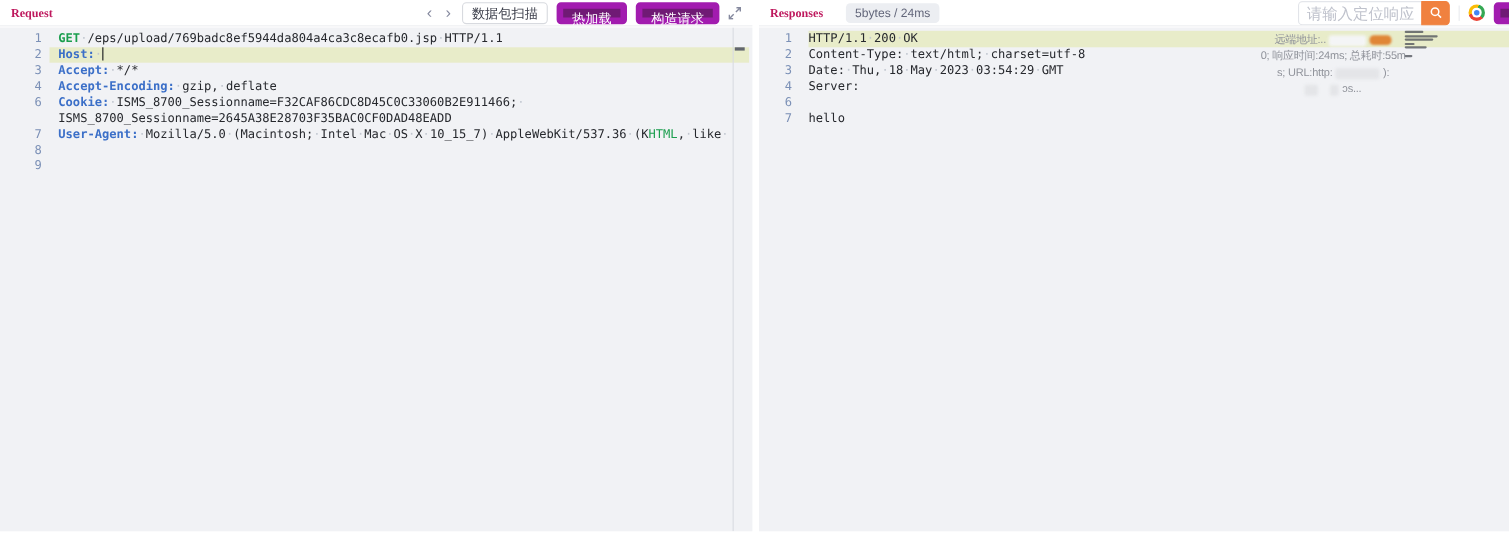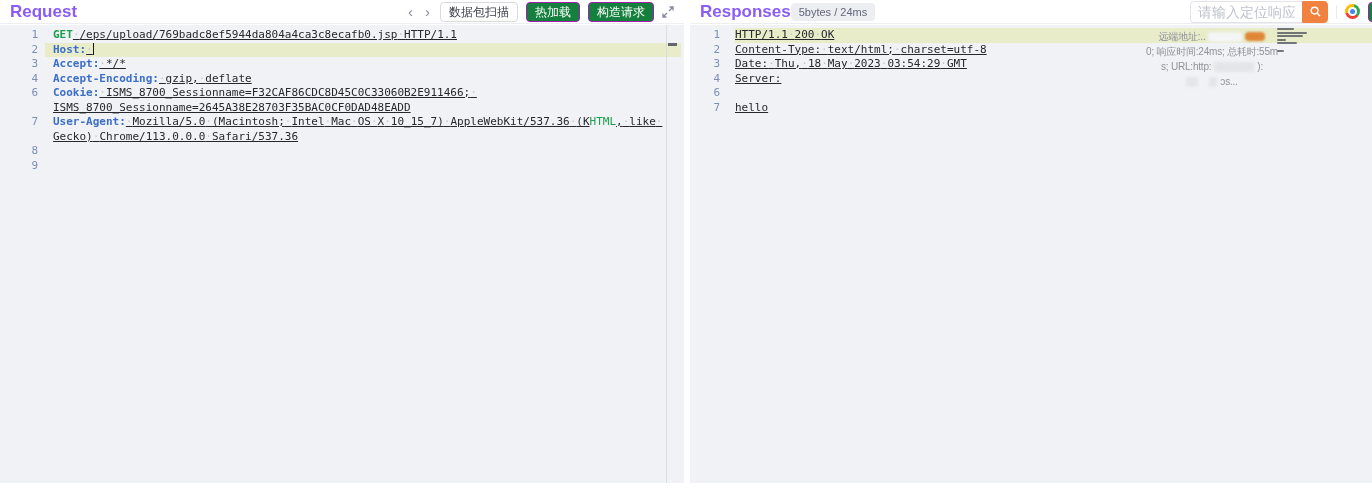--- a/index.html
+++ b/index.html
@@ -6,32 +6,32 @@
     font-family:"Liberation Sans","DejaVu Sans",sans-serif;}
   *{box-sizing:border-box;}
 
   .panel{position:absolute;top:0;height:492px;background:#fff;}
   .panel-left{left:0;width:684px;}
   .panel-right{left:690px;width:787px;}
 
   
   .panel-header{height:24px;display:flex;align-items:center;padding:0 10px;
     border-bottom:1px solid #edeef1;background:#fff;}
-  .panel-title{font-size:17px;font-weight:bold;color:#8b5cf6;}
+  .panel-title{font-size:11px;font-weight:bold;color:#be185d;font-family:Liberation Serif, serif;}
   .spacer{flex:1;}
   .hdr-group{display:flex;align-items:center;gap:8px;}
   .nav-chevron{border:none;background:none;color:#85899e;font-size:15px;line-height:1;
     padding:0 2px;cursor:pointer;font-family:inherit;}
   .btn{height:20px;border-radius:4px;font-size:12px;line-height:18px;padding:0 8px;
     cursor:pointer;font-family:Liberation Serif, serif;white-space:nowrap;}
   .btn-default{background:#fff;border:1px solid #d8dadf;color:#3b3e4a;}
-  .btn-primary{background:#15803d;border:1px solid #a21caf;color:#fff;}
+  .btn-primary{background:#701a75;border:6px solid #a21caf;color:#fff;}
   .icon-btn{border:none;background:none;padding:0;cursor:pointer;display:flex;align-items:center;}
   .badge{background:#eceef2;color:#62667a;font-size:11px;line-height:16px;border-radius:4px;
-    padding:1px 8px;margin-left:0;white-space:nowrap;}
+    padding:1px 8px;margin-left:21px;white-space:nowrap;}
   .vdivider{width:1px;height:14px;background:#e8eaee;}
 
   .search-box{display:flex;align-items:center;}
   .search-input{width:112px;height:22px;border:1px solid #e2e4e9;border-right:none;
     border-radius:4px 0 0 4px;font-size:14px;padding:0 7px;outline:none;color:#3b3e4a;
     font-family:inherit;background:#fff;}
   .search-input::placeholder{color:#bfc2cc;}
   .search-btn{width:26px;height:22px;background:#f0813f;border:1px solid #f0813f;
     border-radius:0 4px 4px 0;display:flex;align-items:center;justify-content:center;cursor:pointer;}
 
@@ -52,21 +52,21 @@
   .code-row{position:relative;height:14.5px;line-height:14.5px;white-space:pre;}
   .code-row.active::before{content:"";position:absolute;left:45px;right:3px;top:0;bottom:0;
     background:#e8ecc9;}
   .panel-right .code-row.active::before{right:100px;}
   .ln{position:relative;display:inline-block;width:38px;text-align:right;color:#7b90b6;
     font-size:11px;}
   .panel-right .ln{width:30px;}
   .code{position:relative;margin-left:15px;color:#26282d;}
   .tk-m{color:#1b9e4e;font-weight:bold;}
   .tk-k{color:#3b6fc8;font-weight:bold;}
-  .tk-p{color:#26282d;text-decoration:underline;}
+  .tk-p{color:#26282d;}
   .tk-h{color:#1b9e4e;}
   .ws{color:#c2c7d0;}
   .cursor{display:inline-block;width:1.5px;height:12px;background:#15171a;vertical-align:-2px;}
 
   
   .overview-ruler{position:absolute;top:0;bottom:0;left:666px;width:18px;
     border-left:1px solid #d9dce1;}
   .cursor-mark{position:absolute;top:18px;left:1px;width:9px;height:3px;background:#62666e;}
 
   
@@ -106,21 +106,20 @@
   </div>
   <div class="editor">
     <div>
         <div class="code-row"><span class="ln">1</span><span class="code"><span class="tk-m">GET</span><span class="tk-p"><span class="ws">·</span>/eps/upload/769badc8ef5944da804a4ca3c8ecafb0.jsp<span class="ws">·</span>HTTP/1.1</span></span></div>
         <div class="code-row active"><span class="ln">2</span><span class="code"><span class="tk-k">Host:</span><span class="tk-p"><span class="ws">·</span></span><span class="cursor"></span></span></div>
         <div class="code-row"><span class="ln">3</span><span class="code"><span class="tk-k">Accept:</span><span class="tk-p"><span class="ws">·</span>*/*</span></span></div>
         <div class="code-row"><span class="ln">4</span><span class="code"><span class="tk-k">Accept-Encoding:</span><span class="tk-p"><span class="ws">·</span>gzip,<span class="ws">·</span>deflate</span></span></div>
         <div class="code-row"><span class="ln">6</span><span class="code"><span class="tk-k">Cookie:</span><span class="tk-p"><span class="ws">·</span>ISMS_8700_Sessionname=F32CAF86CDC8D45C0C33060B2E911466;<span class="ws">·</span></span></span></div>
         <div class="code-row"><span class="ln"></span><span class="code"><span class="tk-p">ISMS_8700_Sessionname=2645A38E28703F35BAC0CF0DAD48EADD</span></span></div>
         <div class="code-row"><span class="ln">7</span><span class="code"><span class="tk-k">User-Agent:</span><span class="tk-p"><span class="ws">·</span>Mozilla/5.0<span class="ws">·</span>(Macintosh;<span class="ws">·</span>Intel<span class="ws">·</span>Mac<span class="ws">·</span>OS<span class="ws">·</span>X<span class="ws">·</span>10_15_7)<span class="ws">·</span>AppleWebKit/537.36<span class="ws">·</span>(K</span><span class="tk-h">HTML</span><span class="tk-p">,<span class="ws">·</span>like<span class="ws">·</span></span></span></div>
-        <div class="code-row"><span class="ln"></span><span class="code"><span class="tk-p">Gecko)<span class="ws">·</span>Chrome/113.0.0.0<span class="ws">·</span>Safari/537.36</span></span></div>
         <div class="code-row"><span class="ln">8</span><span class="code"></span></div>
         <div class="code-row"><span class="ln">9</span><span class="code"></span></div>
       </div>
     <div class="overview-ruler">
       <div class="cursor-mark"></div>
     </div>
   </div>
 </div>
 
 <div class="panel panel-right">

